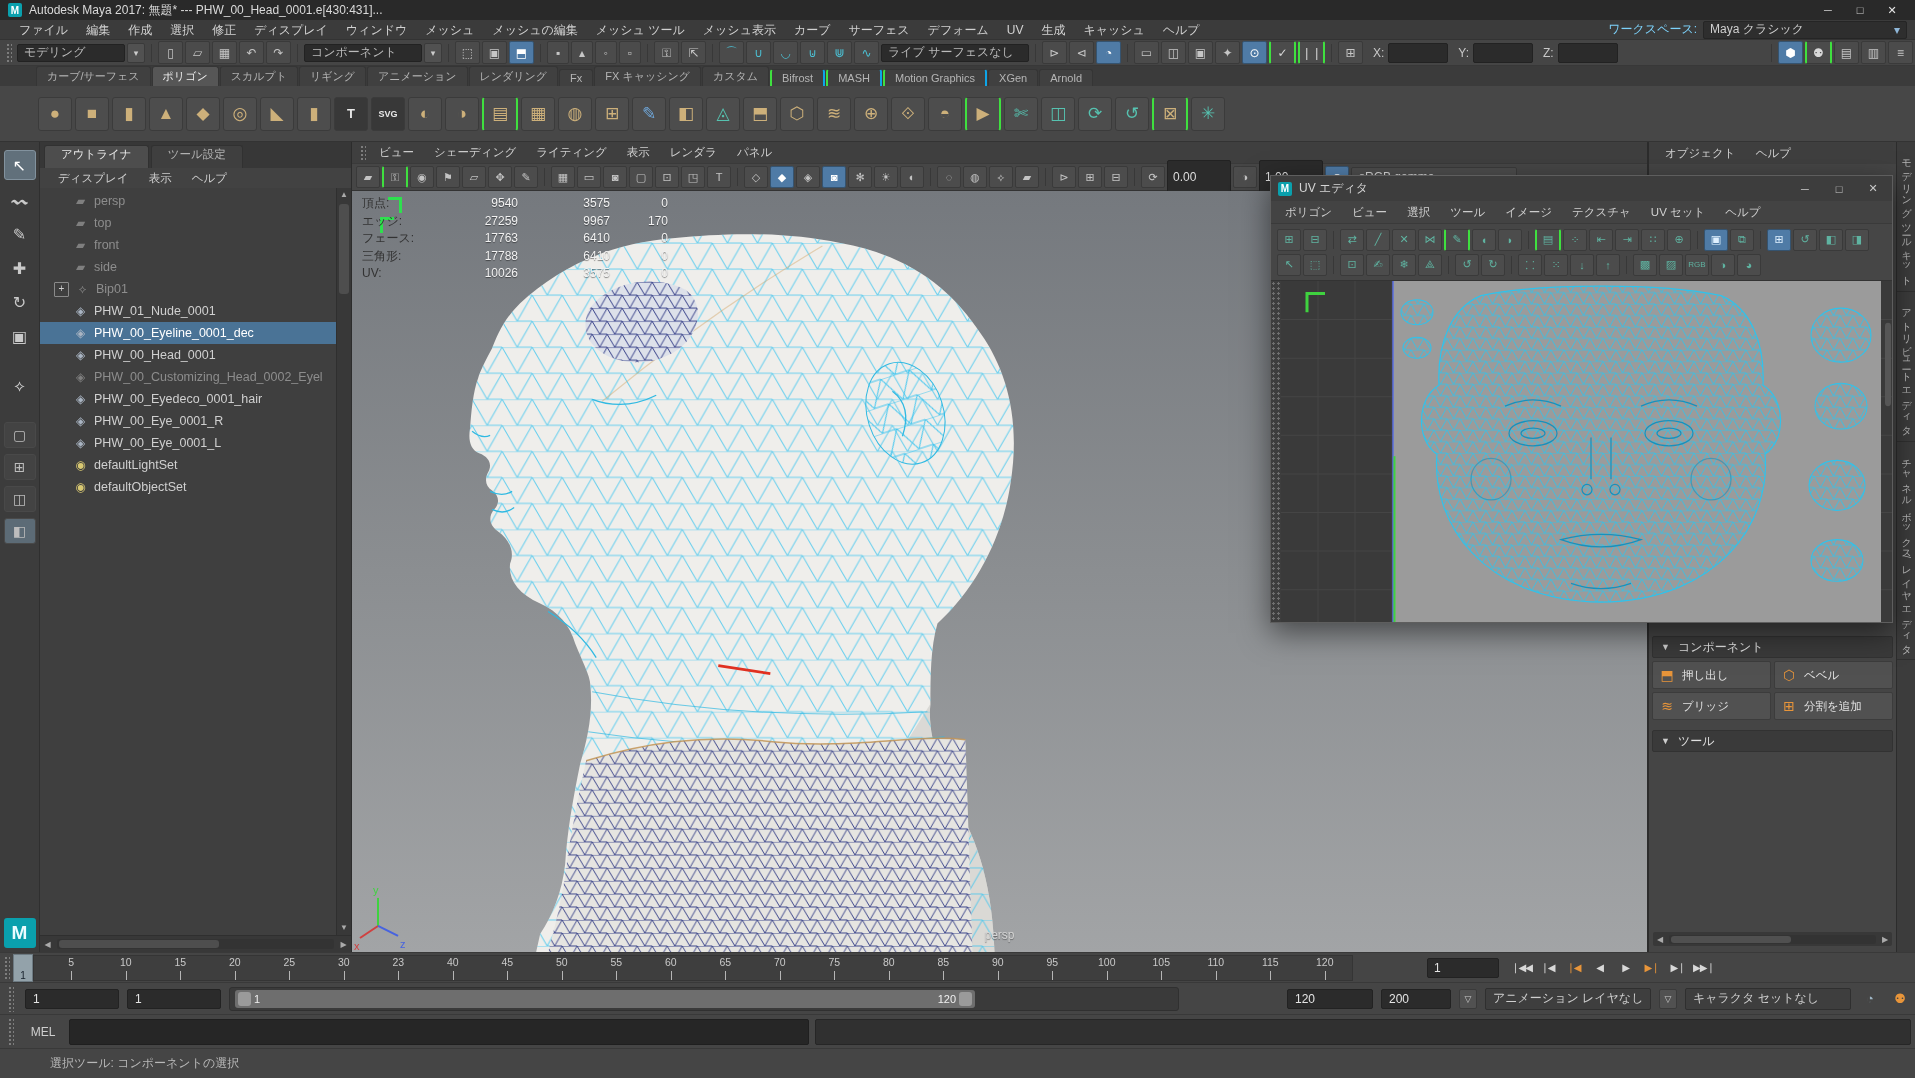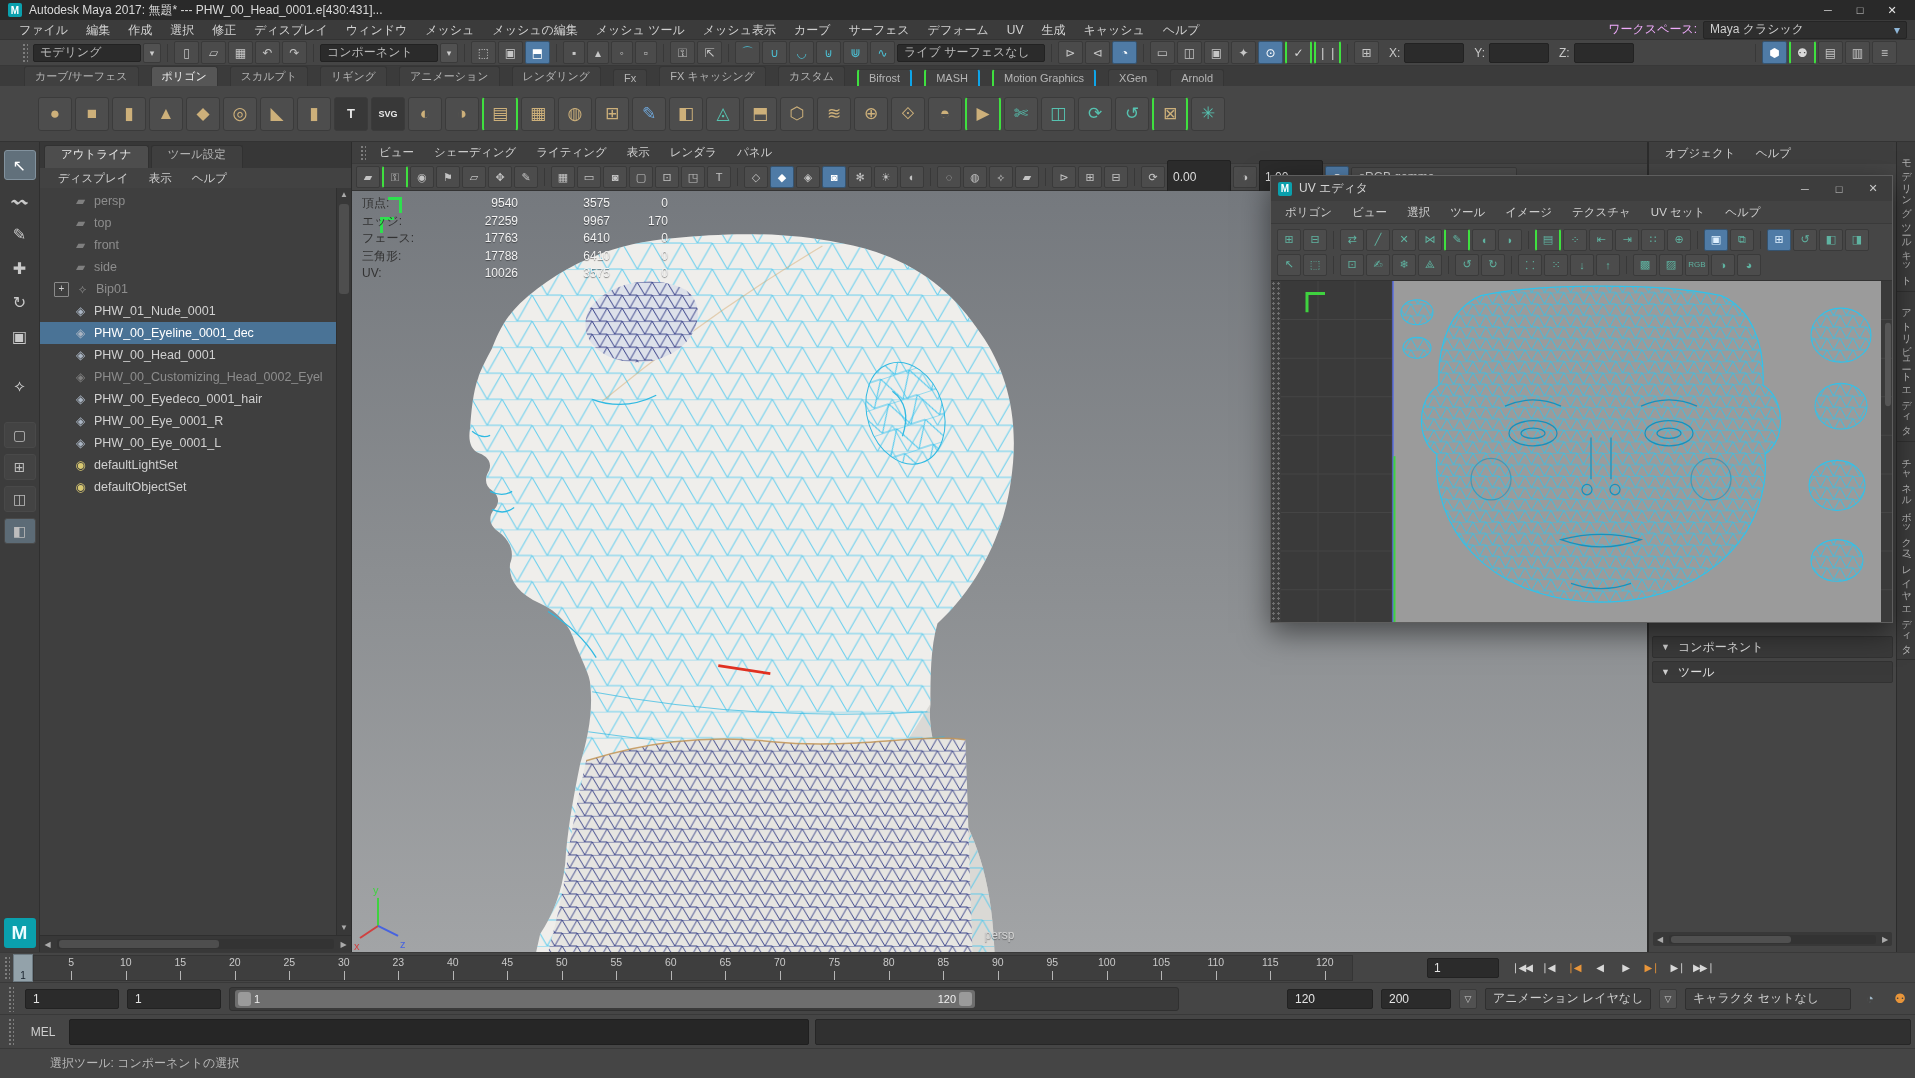--- a/index.html
+++ b/index.html
@@ -11,36 +11,36 @@
   .sep{width:1px;height:18px;background:#383838;margin:0 4px;flex:none}
   
   #titlebar{left:0;top:0;width:1915px;height:20px;background:#292929;display:flex;align-items:center;gap:7px;padding:0 8px;box-sizing:border-box;color:#dadada}
   .mlogo{width:14px;height:14px;background:#0aa0ad;border-radius:2px;color:#fff;font-size:10px;font-weight:bold;display:flex;align-items:center;justify-content:center;flex:none}
   .winbtns{margin-left:auto;display:flex;gap:2px}
   .winbtn{width:30px;height:17px;display:flex;align-items:center;justify-content:center;color:#cfcfcf;font-size:11px}
   .winbtn:last-child{color:#e6e6e6}
   
   #menubar{left:0;top:20px;width:1915px;height:20px;background:#3b3b3b;border-bottom:1px solid #333;display:flex;align-items:center;padding-left:10px;box-sizing:border-box}
   .mi{padding:0 9px;line-height:20px;color:#d2d2d2;white-space:nowrap}
-  .wslabel{margin-left:auto;color:#f0abfc;white-space:nowrap}
+  .wslabel{margin-left:auto;color:#7dd3fc;white-space:nowrap}
   .wsval{width:190px;height:16px;margin:0 8px 0 6px;background:#2e2e2e;border:1px solid #252525;border-radius:2px;display:flex;align-items:center;padding:0 6px;color:#cfcfcf;justify-content:space-between}
   .wsval i{font-style:normal;color:#8fb7d9}
   
-  #statusline{left:0;top:40px;width:1915px;height:26px;background:#454545;border-bottom:1px solid #383838;display:flex;align-items:center;padding:0 18px;gap:2px;box-sizing:border-box}
+  #statusline{left:0;top:40px;width:1915px;height:26px;background:#454545;border-bottom:1px solid #383838;display:flex;align-items:center;padding:0 2px;gap:2px;box-sizing:border-box}
   .icn{width:23px;height:21px;flex:none;display:flex;align-items:center;justify-content:center;background:#4b4b4b;border:1px solid #3a3a3a;border-radius:2px;color:#c6c6c6;font-size:12px}
   .icn.small{width:20px}
   .icn.teal{color:#4cc0d4}
   .icn.blueon{background:#4f7ba6;border-color:#35536f;color:#fff}
   .icn.grnbr{border-left:2px solid #3fe03f;border-right:2px solid #3fe03f;color:#d8d8d8}
   .field{background:#2b2b2b;border:1px solid #222;border-radius:2px;height:18px;display:flex;align-items:center;padding:0 6px;color:#bbb;box-sizing:border-box}
   .ddarrow{width:16px;height:18px;background:#515151;border:1px solid #3a3a3a;border-radius:2px;display:flex;align-items:center;justify-content:center;font-size:9px;color:#ccc;flex:none}
   input.bare{background:transparent;border:none;outline:none;color:#ddd;font:inherit;width:100%}
   .xyz{width:58px;height:18px;background:#2b2b2b;border:1px solid #222;border-radius:2px;margin-right:6px}
   
-  #shelftabs{left:0;top:66px;width:1915px;height:20px;background:#3b3b3b;display:flex;align-items:flex-end;padding-left:24px;box-sizing:border-box;gap:12px}
+  #shelftabs{left:0;top:66px;width:1915px;height:20px;background:#3b3b3b;display:flex;align-items:flex-end;padding-left:36px;box-sizing:border-box;gap:1px}
   .stab{padding:2px 10px 2px;background:#404040;color:#b5b5b5;border:1px solid #353535;border-bottom:none;border-radius:3px 3px 0 0;font-size:11px;white-space:nowrap}
   .stab.active{background:#565656;color:#efefef}
   .stab.grn{border-left:2px solid #3fe03f;border-right:2px solid #0ea5e9}
   #shelficons{left:0;top:86px;width:1915px;height:56px;background:#474747;border-bottom:1px solid #333;display:flex;align-items:center;padding-left:38px;gap:3px;box-sizing:border-box}
   .shicon{width:32px;height:32px;flex:none;display:flex;align-items:center;justify-content:center;background:#4d4d4d;border:1px solid #3b3b3b;border-radius:3px;font-size:17px;color:#cdb07a}
   .shicon.dark{background:#383838;color:#e8e8e8;font-size:13px;font-weight:bold}
   .shicon.teal{color:#56c2b0}
   .shicon.grn{border-left:2px solid #3fe03f;border-right:2px solid #3fe03f}
   .shicon.blue{color:#6fa6d8}
   
@@ -553,20 +553,38 @@
 <div id="mtk" class="abs">
   <div class="mtkmenus">
     <span class="vpmi">オブジェクト</span>
     <span class="vpmi">ヘルプ</span>
   </div>
   <div class="mtkbody">
     <div class="mtkhdr">
         <i data-glyph="▼"></i>
         <span>コンポーネント</span>
       </div>
+    <div class="mtkgrid">
+      <div class="mtkbtn">
+          <i data-glyph="⬒"></i>
+          <span>押し出し</span>
+        </div>
+      <div class="mtkbtn">
+          <i data-glyph="⬡"></i>
+          <span>ベベル</span>
+        </div>
+      <div class="mtkbtn">
+          <i data-glyph="≋"></i>
+          <span>ブリッジ</span>
+        </div>
+      <div class="mtkbtn">
+          <i data-glyph="⊞"></i>
+          <span>分割を追加</span>
+        </div>
+    </div>
     <div class="mtkhdr">
         <i data-glyph="▼"></i>
         <span>ツール</span>
       </div>
   </div>
   <div class="mtkscroll">
     <span class="arr" data-glyph="◀"></span>
     <span class="track">
         <span class="thumb"></span>
       </span>

